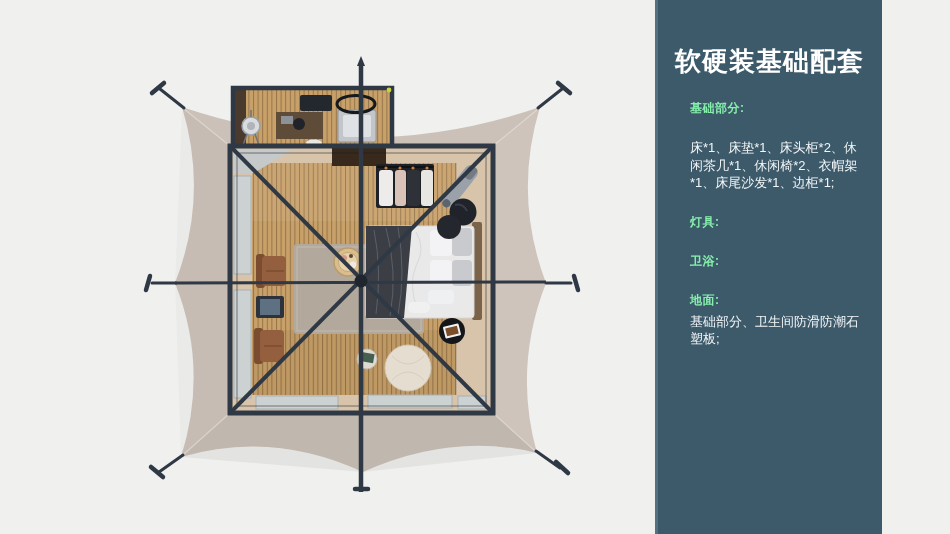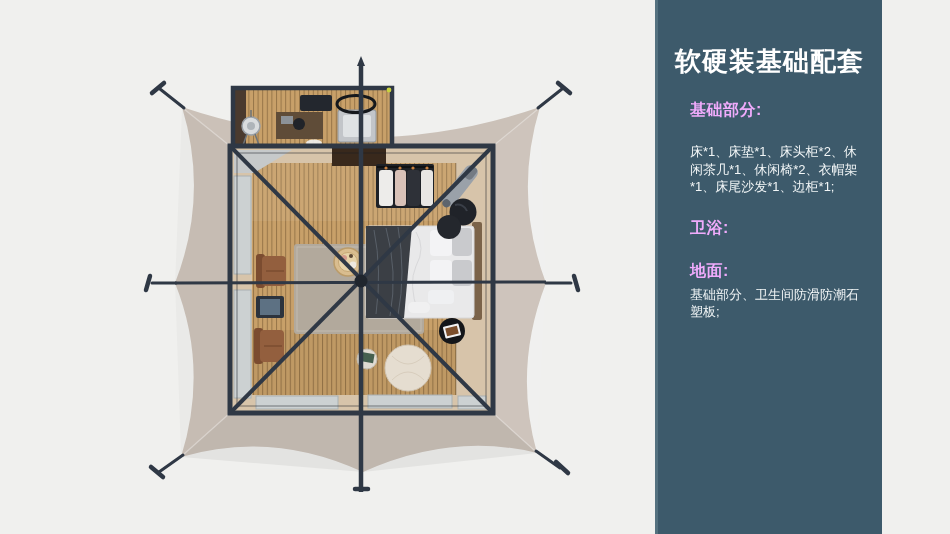--- a/index.html
+++ b/index.html
@@ -31,21 +31,21 @@
     background:var(--panel-bg);
     border-left:3px solid var(--panel-edge);
     color:var(--panel-text);
     padding:44px 16px 0 15px;
   }
   .panel h1{
     font-size:26px;font-weight:700;letter-spacing:1px;
     white-space:nowrap;margin:0 0 21px 2px;color:#ffffff;
   }
   .panel section{padding-left:17px;padding-right:2px;margin-bottom:22px;}
-  .panel h2{font-size:16px;font-weight:700;margin:0 0 4px 0;color:#f0abfc;letter-spacing:.5px;}
+  .panel h2{font-size:12px;font-weight:700;margin:0 0 4px 0;color:#86efac;letter-spacing:.5px;}
   .panel p{font-size:13px;line-height:17.5px;font-weight:500;}
 
   
   .f-canvas{fill:var(--canvas);}
   .s-frame{stroke:var(--frame);}
   .f-frame{fill:var(--frame);}
   .f-floor{fill:var(--floor);}
   .f-wall{fill:var(--wall);}
   .f-window{fill:var(--window);stroke:#a9b0b2;stroke-width:1;}
   .f-rug{fill:var(--rug);}
@@ -249,20 +249,21 @@
 
     <section>
       <h2>基础部分:</h2>
     </section>
 
     <section>
       <p>床*1、床垫*1、床头柜*2、休闲茶几*1、休闲椅*2、衣帽架*1、床尾沙发*1、边柜*1;</p>
     </section>
 
     <section>
+      <h2>灯具:</h2>
     </section>
 
     <section>
       <h2>卫浴:</h2>
     </section>
 
     <section>
       <h2>地面:</h2>
       <p>基础部分、卫生间防滑防潮石塑板;</p>
     </section>

